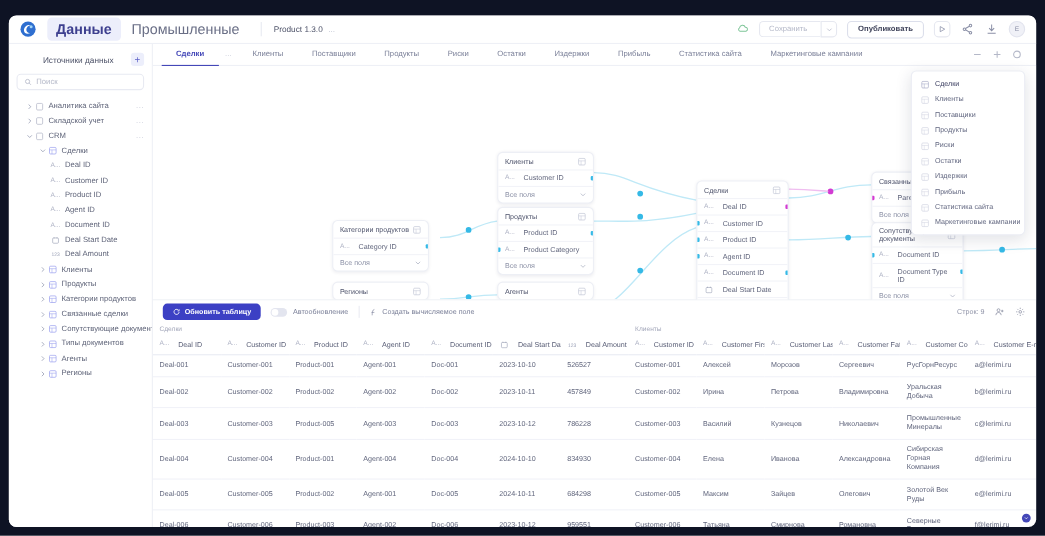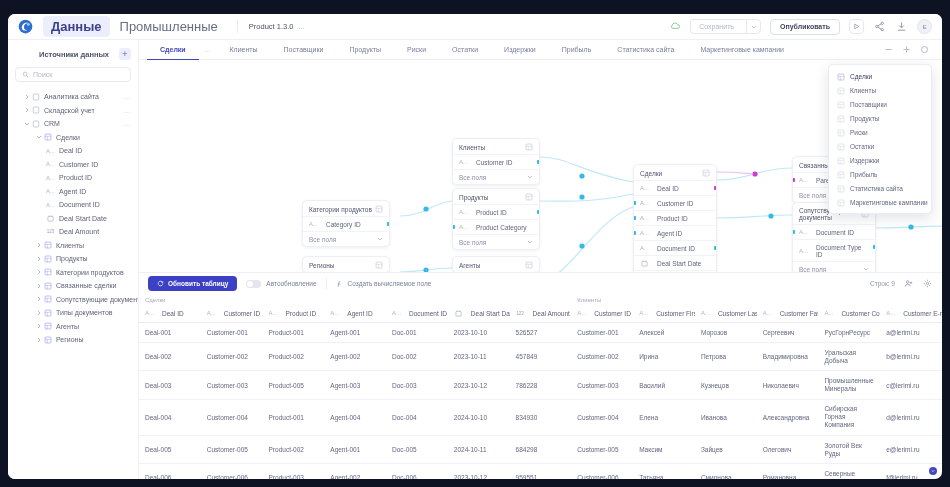--- a/index.html
+++ b/index.html
@@ -75,21 +75,21 @@
 
   
   .sidebar {
     width: 131px; flex: 0 0 131px;
     border-right: 1px solid #eef0f6;
     padding: 8px 7px 0 7px;
     overflow: hidden;
     background: #fff;
   }
   .sb-head { display: flex; align-items: center; margin-bottom: 7px; }
-  .sb-title { font-size: 7.5px; color: #4d5268; font-weight: bold; padding-left: 24px; }
+  .sb-title { font-size: 7.5px; color: #4d5268; font-weight: normal; padding-left: 24px; }
   .sb-add {
     margin-left: auto; width: 12px; height: 12px; border-radius: 3px;
     background: #eceefb; color: #5b5fc7; font-size: 9px;
     display: flex; align-items: center; justify-content: center; line-height: 1;
   }
   .sb-search {
     display: flex; align-items: center; gap: 4px;
     border: 1px solid #e8eaf2; border-radius: 4px;
     padding: 3px 6px; margin-bottom: 8px;
   }

